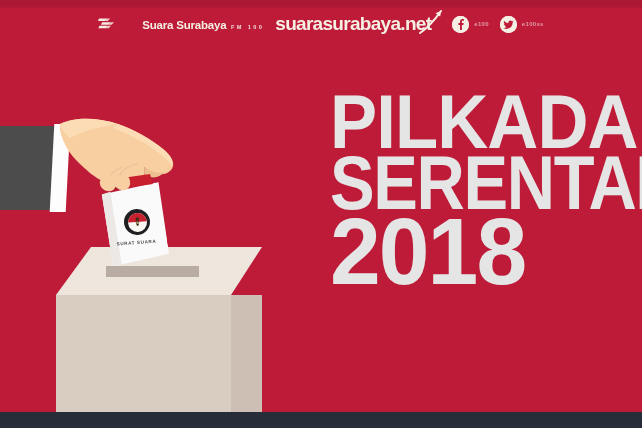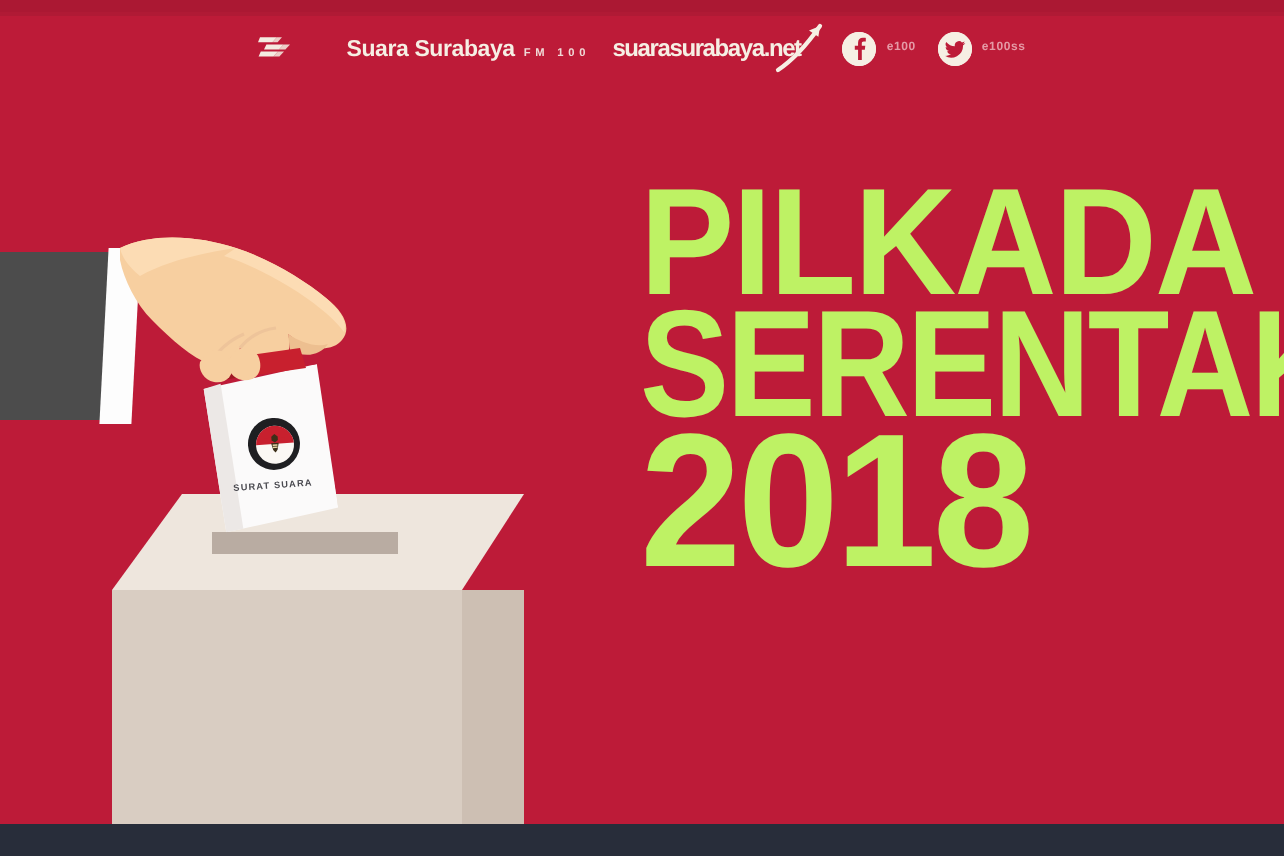--- a/index.html
+++ b/index.html
@@ -53,21 +53,21 @@
     margin-left:19px;
   }
   .brand-sub {
     font-size:5.6px; font-weight:bold; color:#f0d9d6;
     letter-spacing:2.4px; text-align:right;
     margin-top:2px;
   }
 
   .site-wrap { position:relative; padding-right:10px; }
   .site {
-    font-size:12px; font-weight:bold; color:#f6efe4;
+    font-size:19px; font-weight:bold; color:#f6efe4;
     letter-spacing:-0.7px; white-space:nowrap;
     font-family:"Liberation Sans", sans-serif;
   }
   .swoosh {
     position:absolute; right:-3px; top:-4px;
     width:26px; height:26px;
     pointer-events:none;
   }
 
   .social { display:flex; align-items:center; gap:5px; }
@@ -78,23 +78,23 @@
     flex:0 0 auto;
   }
   .shandle {
     font-size:6px; font-weight:bold; color:#e59aa6;
     letter-spacing:0.3px; white-space:nowrap;
   }
 
   
   .headline {
     position:absolute;
-    left:320px; top:92px;
+    left:330px; top:92px;
     width:300px;
-    color:#bef264;
+    color:#e5e5e5;
   }
   .hl-line {
     font-family:"Liberation Sans Narrow","Liberation Sans", sans-serif;
     font-weight:bold;
     display:block;
     white-space:nowrap;
     transform-origin:left top;
   }
   .hl-1 {
     font-size:76px; line-height:0.80;

